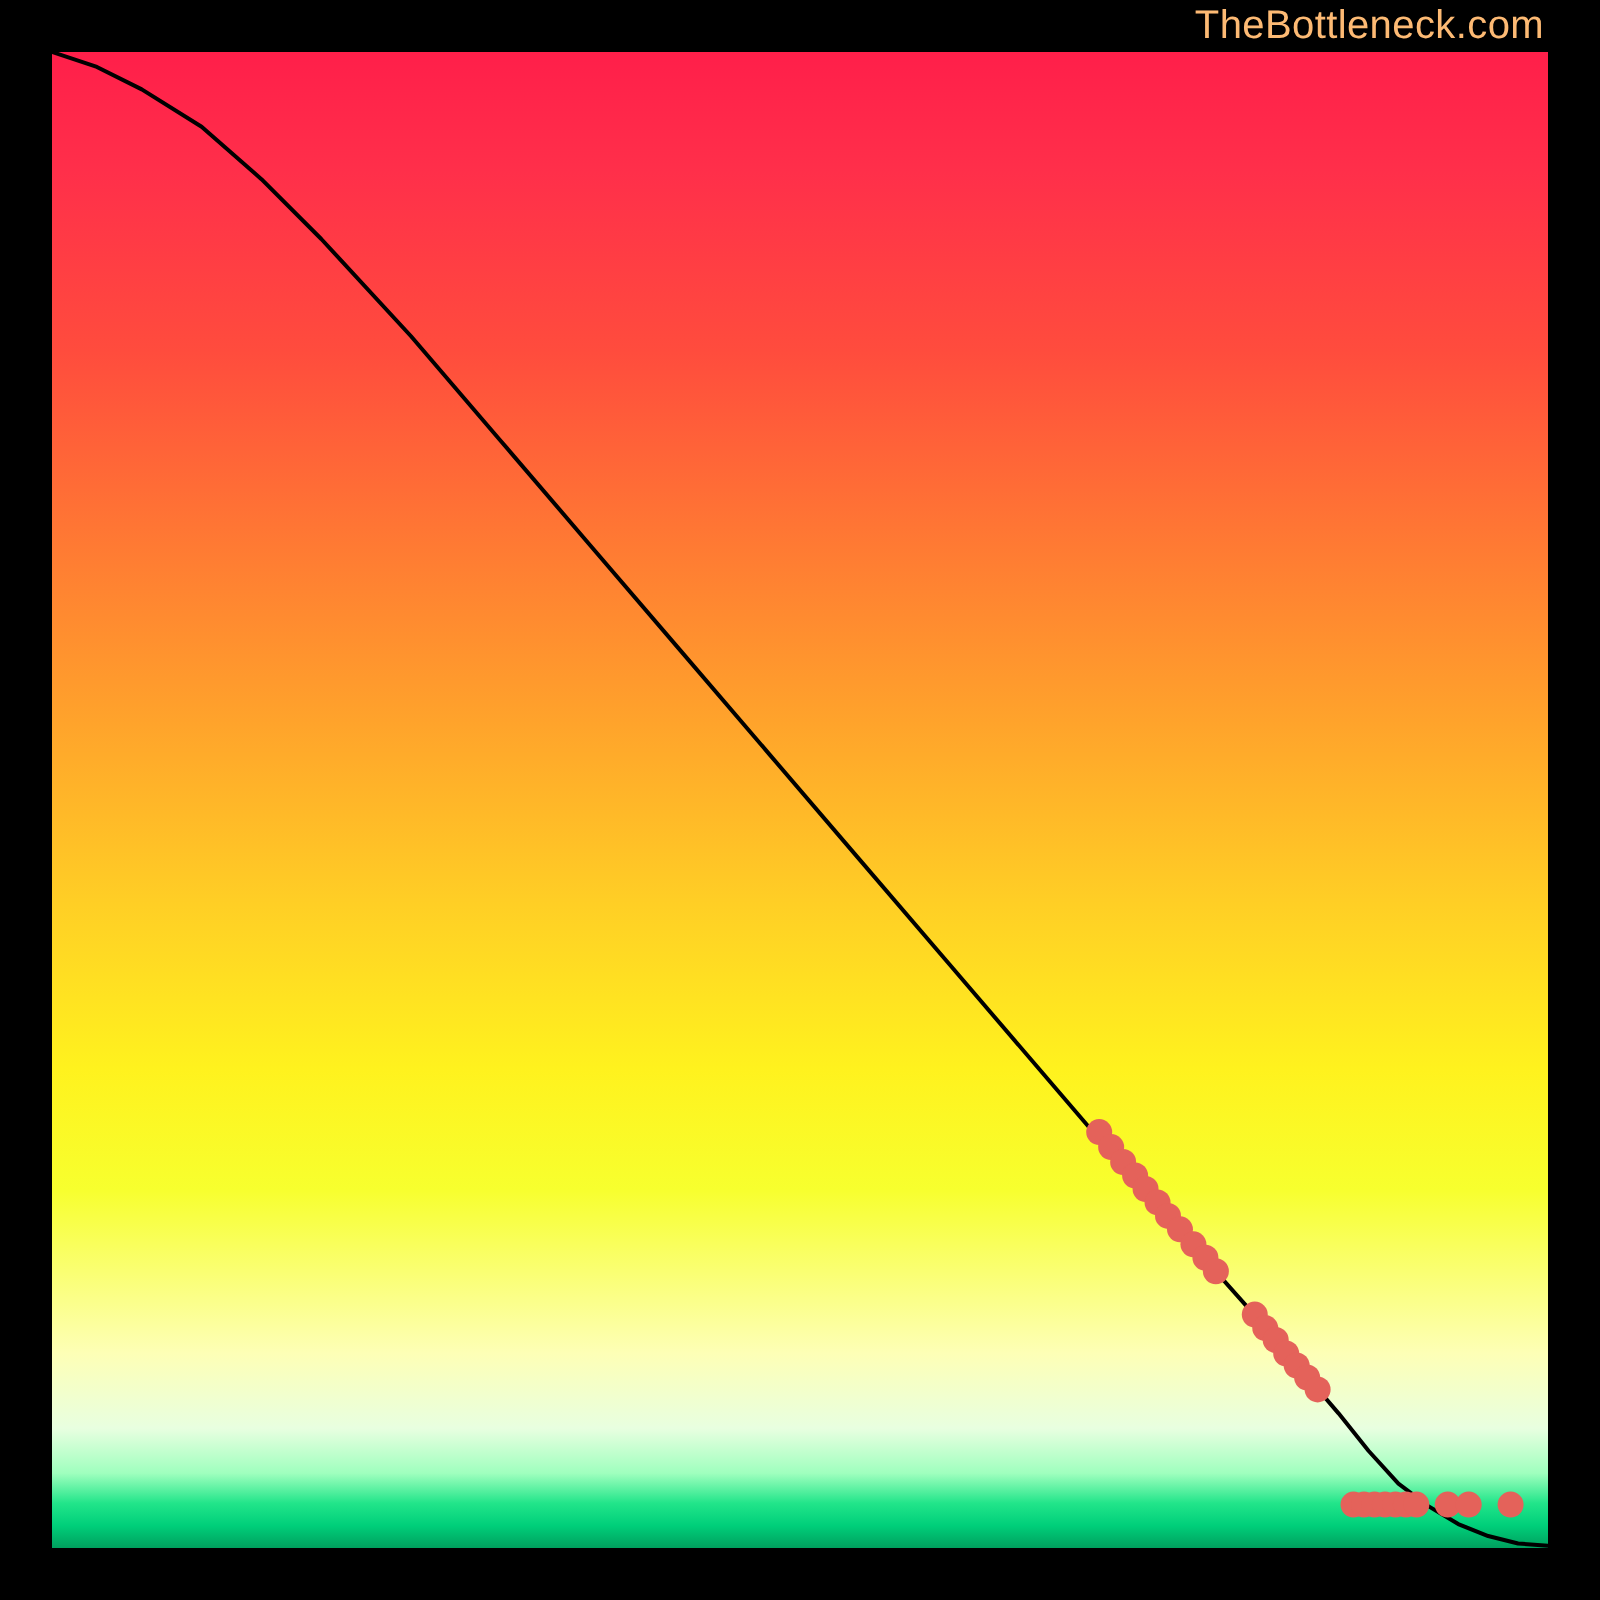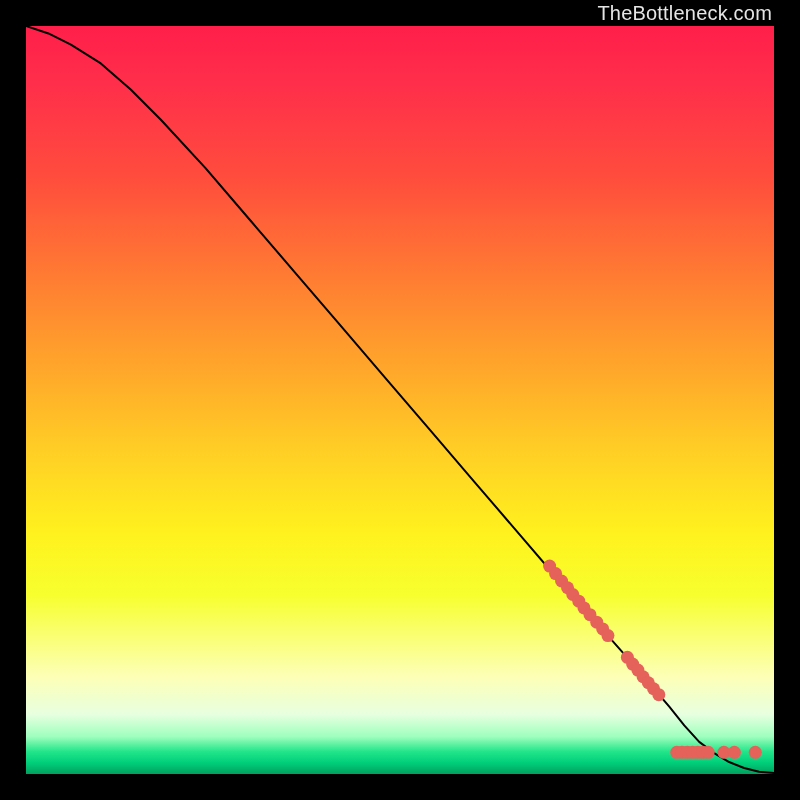--- a/index.html
+++ b/index.html
@@ -42,21 +42,21 @@
       #00cf7a 98.5%,
       #00a05e 100%
     );
   }
   .watermark {
     position: absolute;
     top: 2px;
     right: 28px;
     font-size: 20px;
     font-weight: 500;
-    color: #e5e5e5;
+    color: #fdba74;
     letter-spacing: 0.2px;
   }
   .svg-lines {
     position: absolute;
     top: 26px;
     left: 26px;
     width: 748px;
     height: 748px;
     pointer-events: none;
   }

